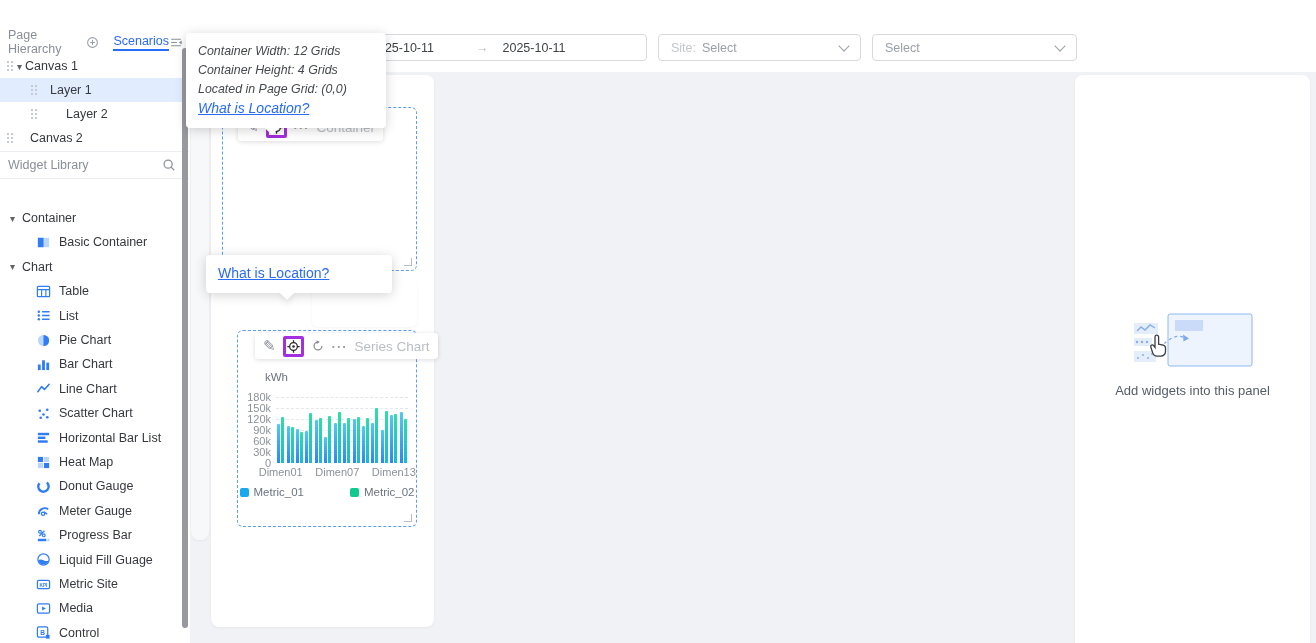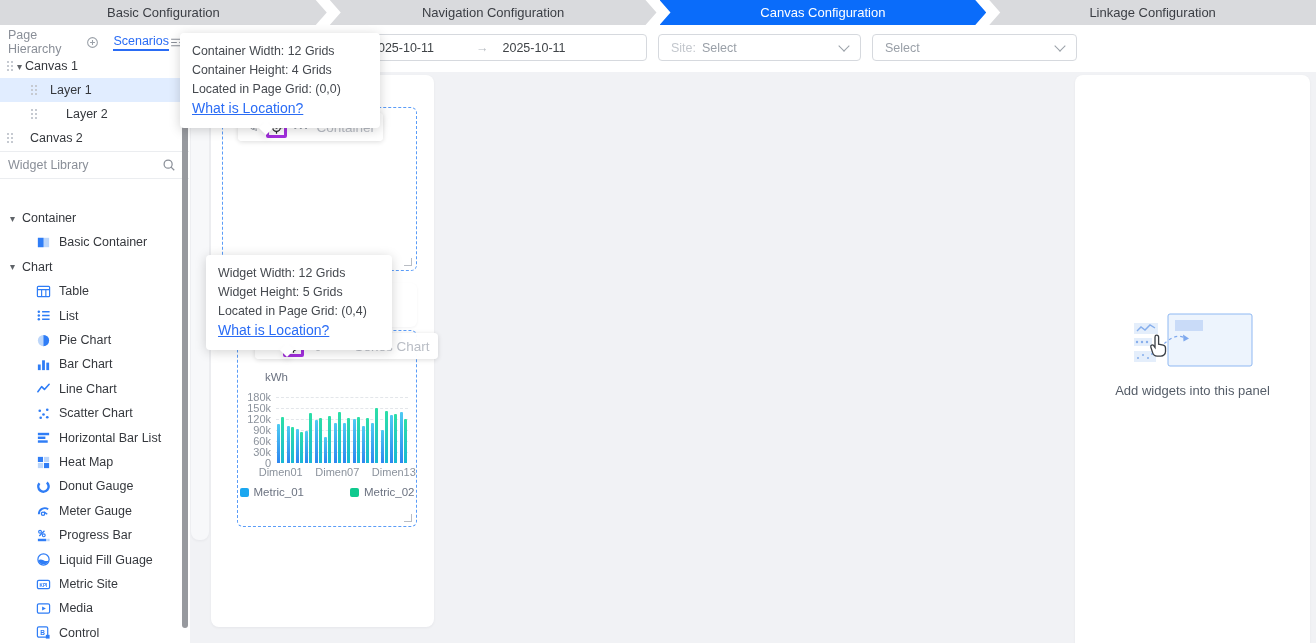--- a/index.html
+++ b/index.html
@@ -75,26 +75,20 @@
   .lgsq{width:9px;height:9px;border-radius:2px;display:inline-block;}
 
   
   #empty-text{position:absolute;left:0;top:308px;width:235px;text-align:center;font-size:13px;color:#555d68;}
 </style>
 </head>
 <body>
 
 <div id="app">
 
-  <div id="breadcrumb" class="abs">
-      <div class="bc-step first">Basic Configuration</div>
-      <div class="bc-step">Navigation Configuration</div>
-      <div class="bc-step active" style="background: rgb(10, 108, 250);">Canvas Configuration</div>
-      <div class="bc-step last">Linkage Configuration</div>
-    </div>
 
   <div id="sidebar" class="abs">
     <div class="sb-header">
       <span class="ph-label">Page Hierarchy</span>
       <span style="margin-left:5px;display:flex;">
         <svg width="13" height="13" viewBox="0 0 16 16">
             <circle cx="8" cy="8" r="6" fill="none" stroke="#9aa0a8" stroke-width="1.3"></circle>
             <path d="M8 5v6M5 8h6" stroke="#9aa0a8" stroke-width="1.3"></path>
           </svg>
       </span>
@@ -448,36 +442,31 @@
     <span style="display:flex;">
       <svg width="14" height="14" viewBox="0 0 18 18">
           <path d="M14 9a5 5 0 1 1-5-5" fill="none" stroke="#878d96" stroke-width="1.6"></path>
           <path d="M7.2 1.6 11.4 4 7.2 6.4z" fill="#878d96"></path>
         </svg>
     </span>
     <span class="moredots">···</span>
     <span class="wlabel">Series Chart</span>
   </div>
 
-  <div class="tooltip" style="left:180px;top:33px;width:176px;">
+  <div class="tooltip" style="left:186px;top:33px;width:176px;font-style:italic;">
     <div id="tt1-lines">
         <div>Container Width: 12 Grids</div>
         <div>Container Height: 4 Grids</div>
         <div>Located in Page Grid: (0,0)</div>
       </div>
     <span class="link">What is Location?</span>
     <span class="tip-arrow" style="left:81px;"></span>
   </div>
 
   <div class="tooltip" style="left:206px;top:255px;width:162px;">
-    <div id="tt2-lines">
-        <div>Widget Width: 12 Grids</div>
-        <div>Widget Height: 5 Grids</div>
-        <div>Located in Page Grid: (0,4)</div>
-      </div>
     <span class="link">What is Location?</span>
     <span class="tip-arrow" style="left:76px;"></span>
   </div>
 
   <div class="page-panel" style="left:1075px;top:75px;width:235px;height:600px;">
     <svg class="abs" style="left:55px;top:231px;" width="125" height="70" viewBox="0 0 125 70">
       <rect x="38" y="8" width="84" height="52" rx="2" fill="#edf4fd" stroke="#8fb8f2"></rect>
       <rect x="45" y="14" width="28" height="11" fill="#c9dbf8"></rect>
       <rect x="4" y="17" width="24" height="11" fill="#e4eefb"></rect>
       <polyline points="7,25 11,21 15,24 20,19 25,22" fill="none" stroke="#86aeec" stroke-width="1.4"></polyline>

